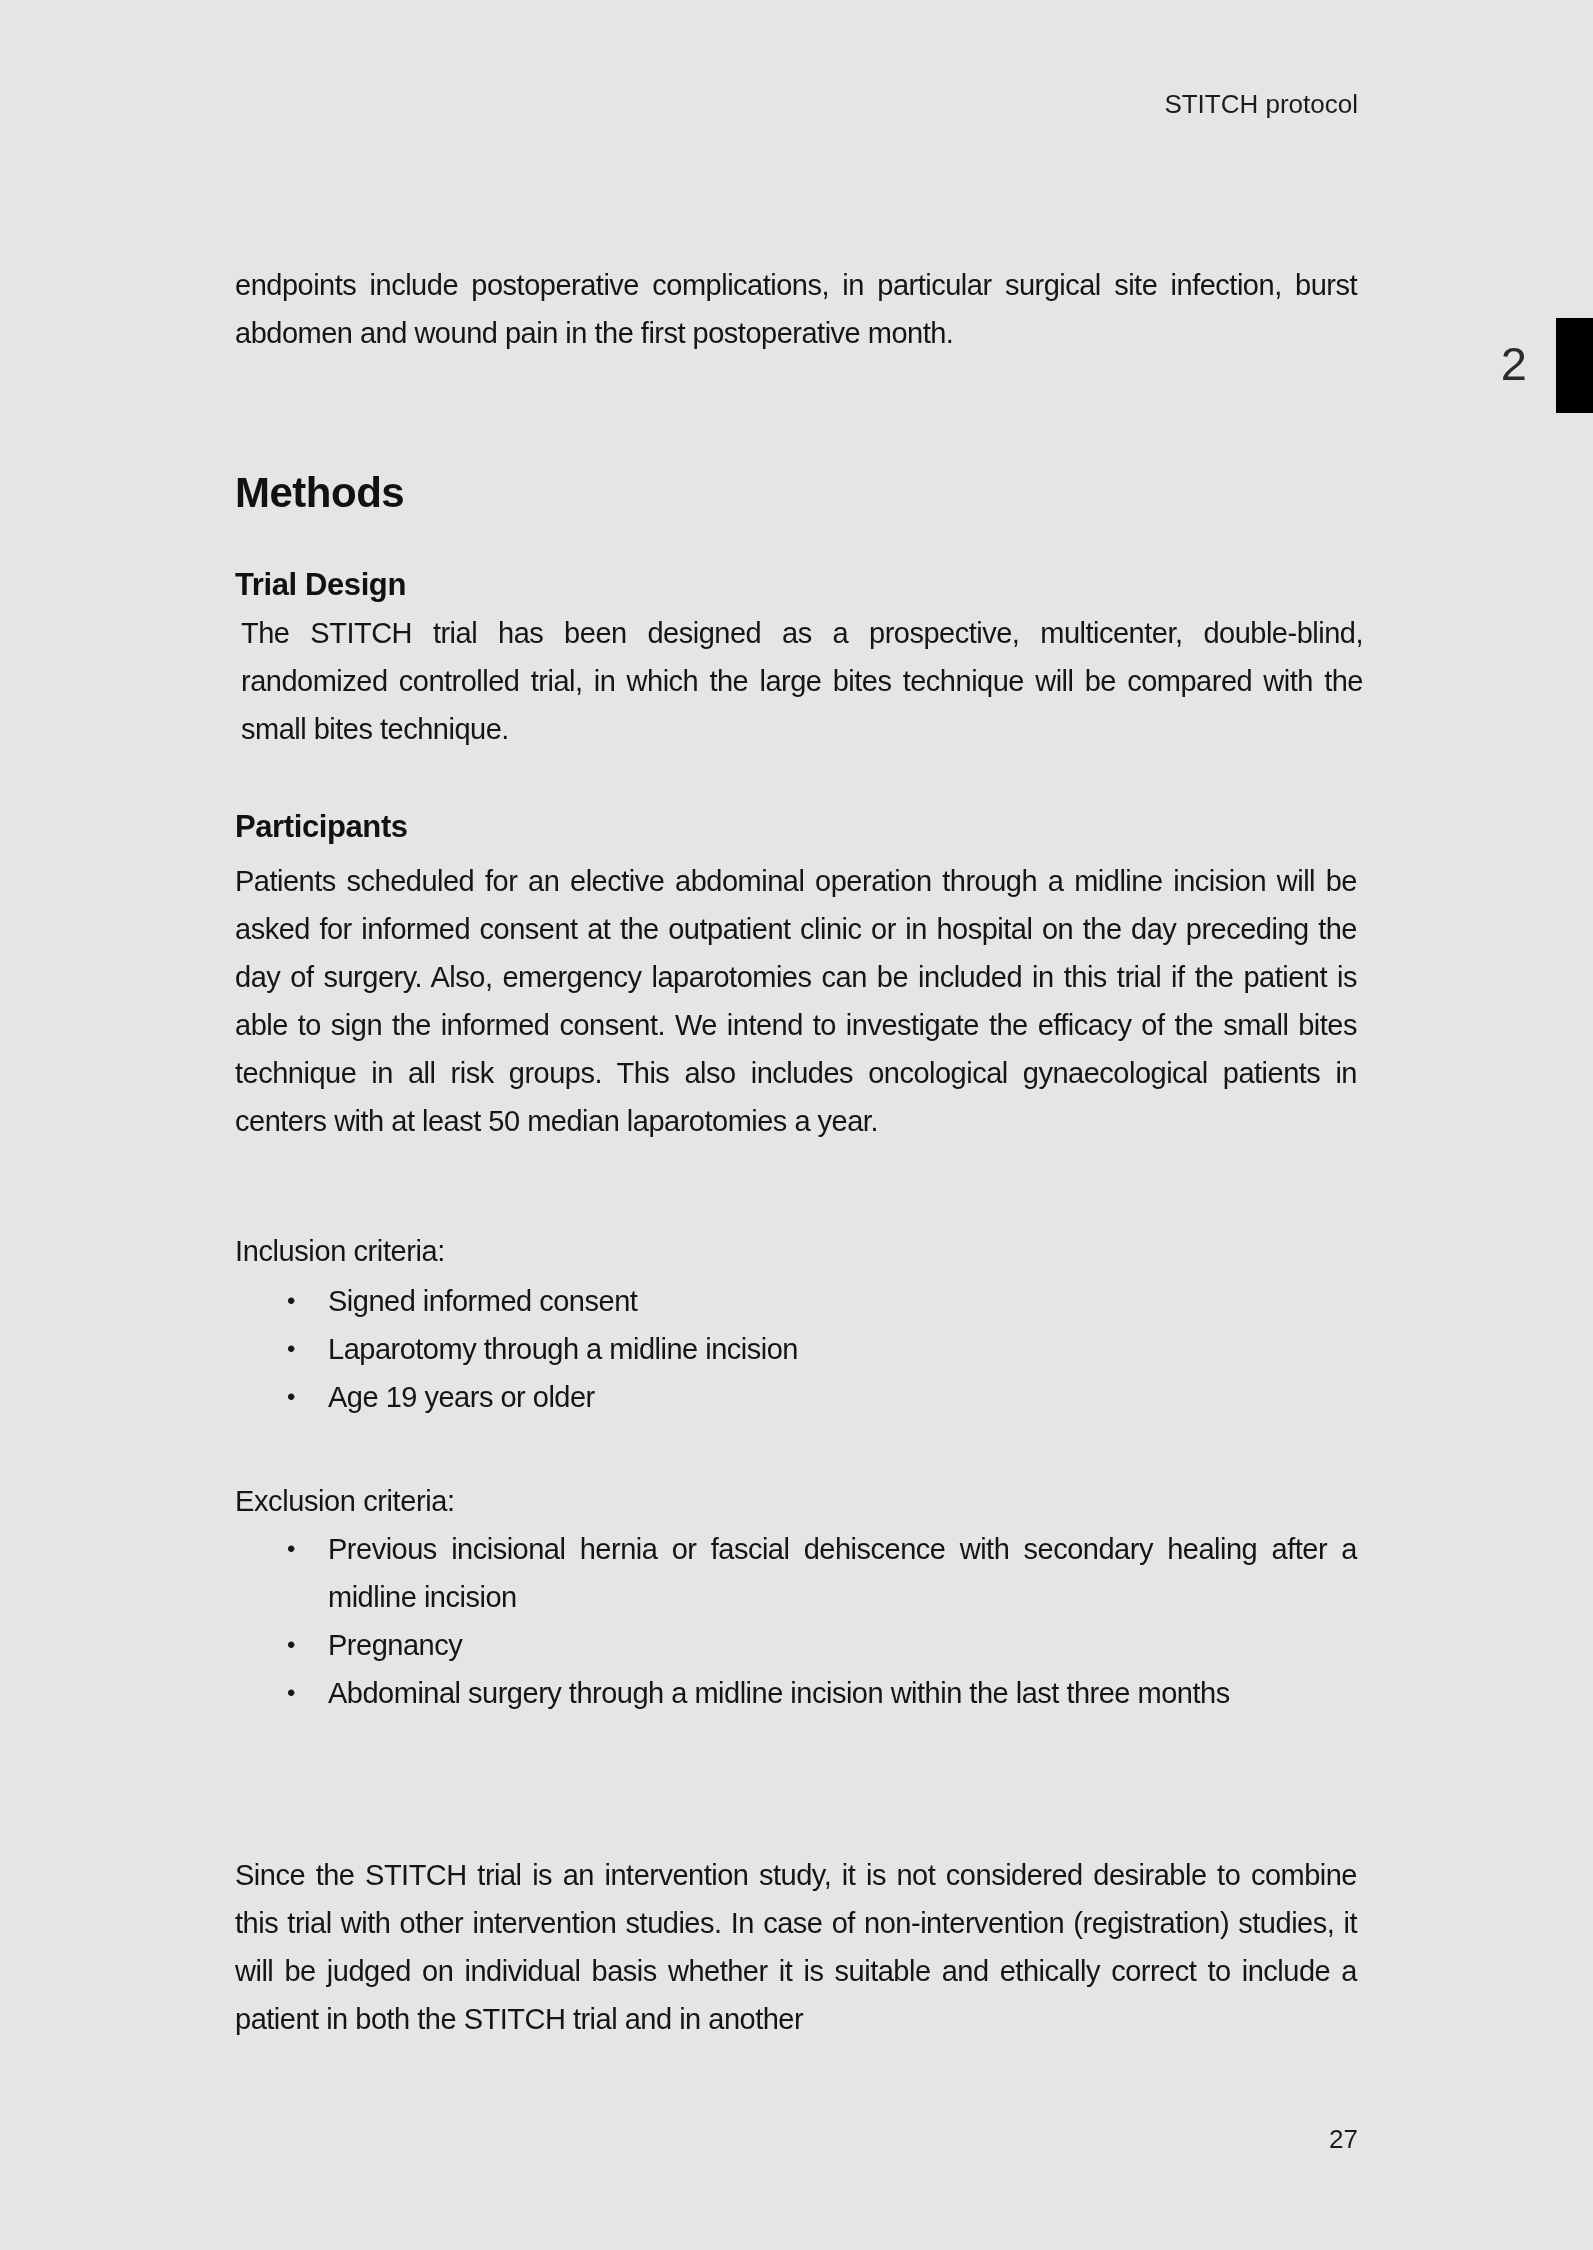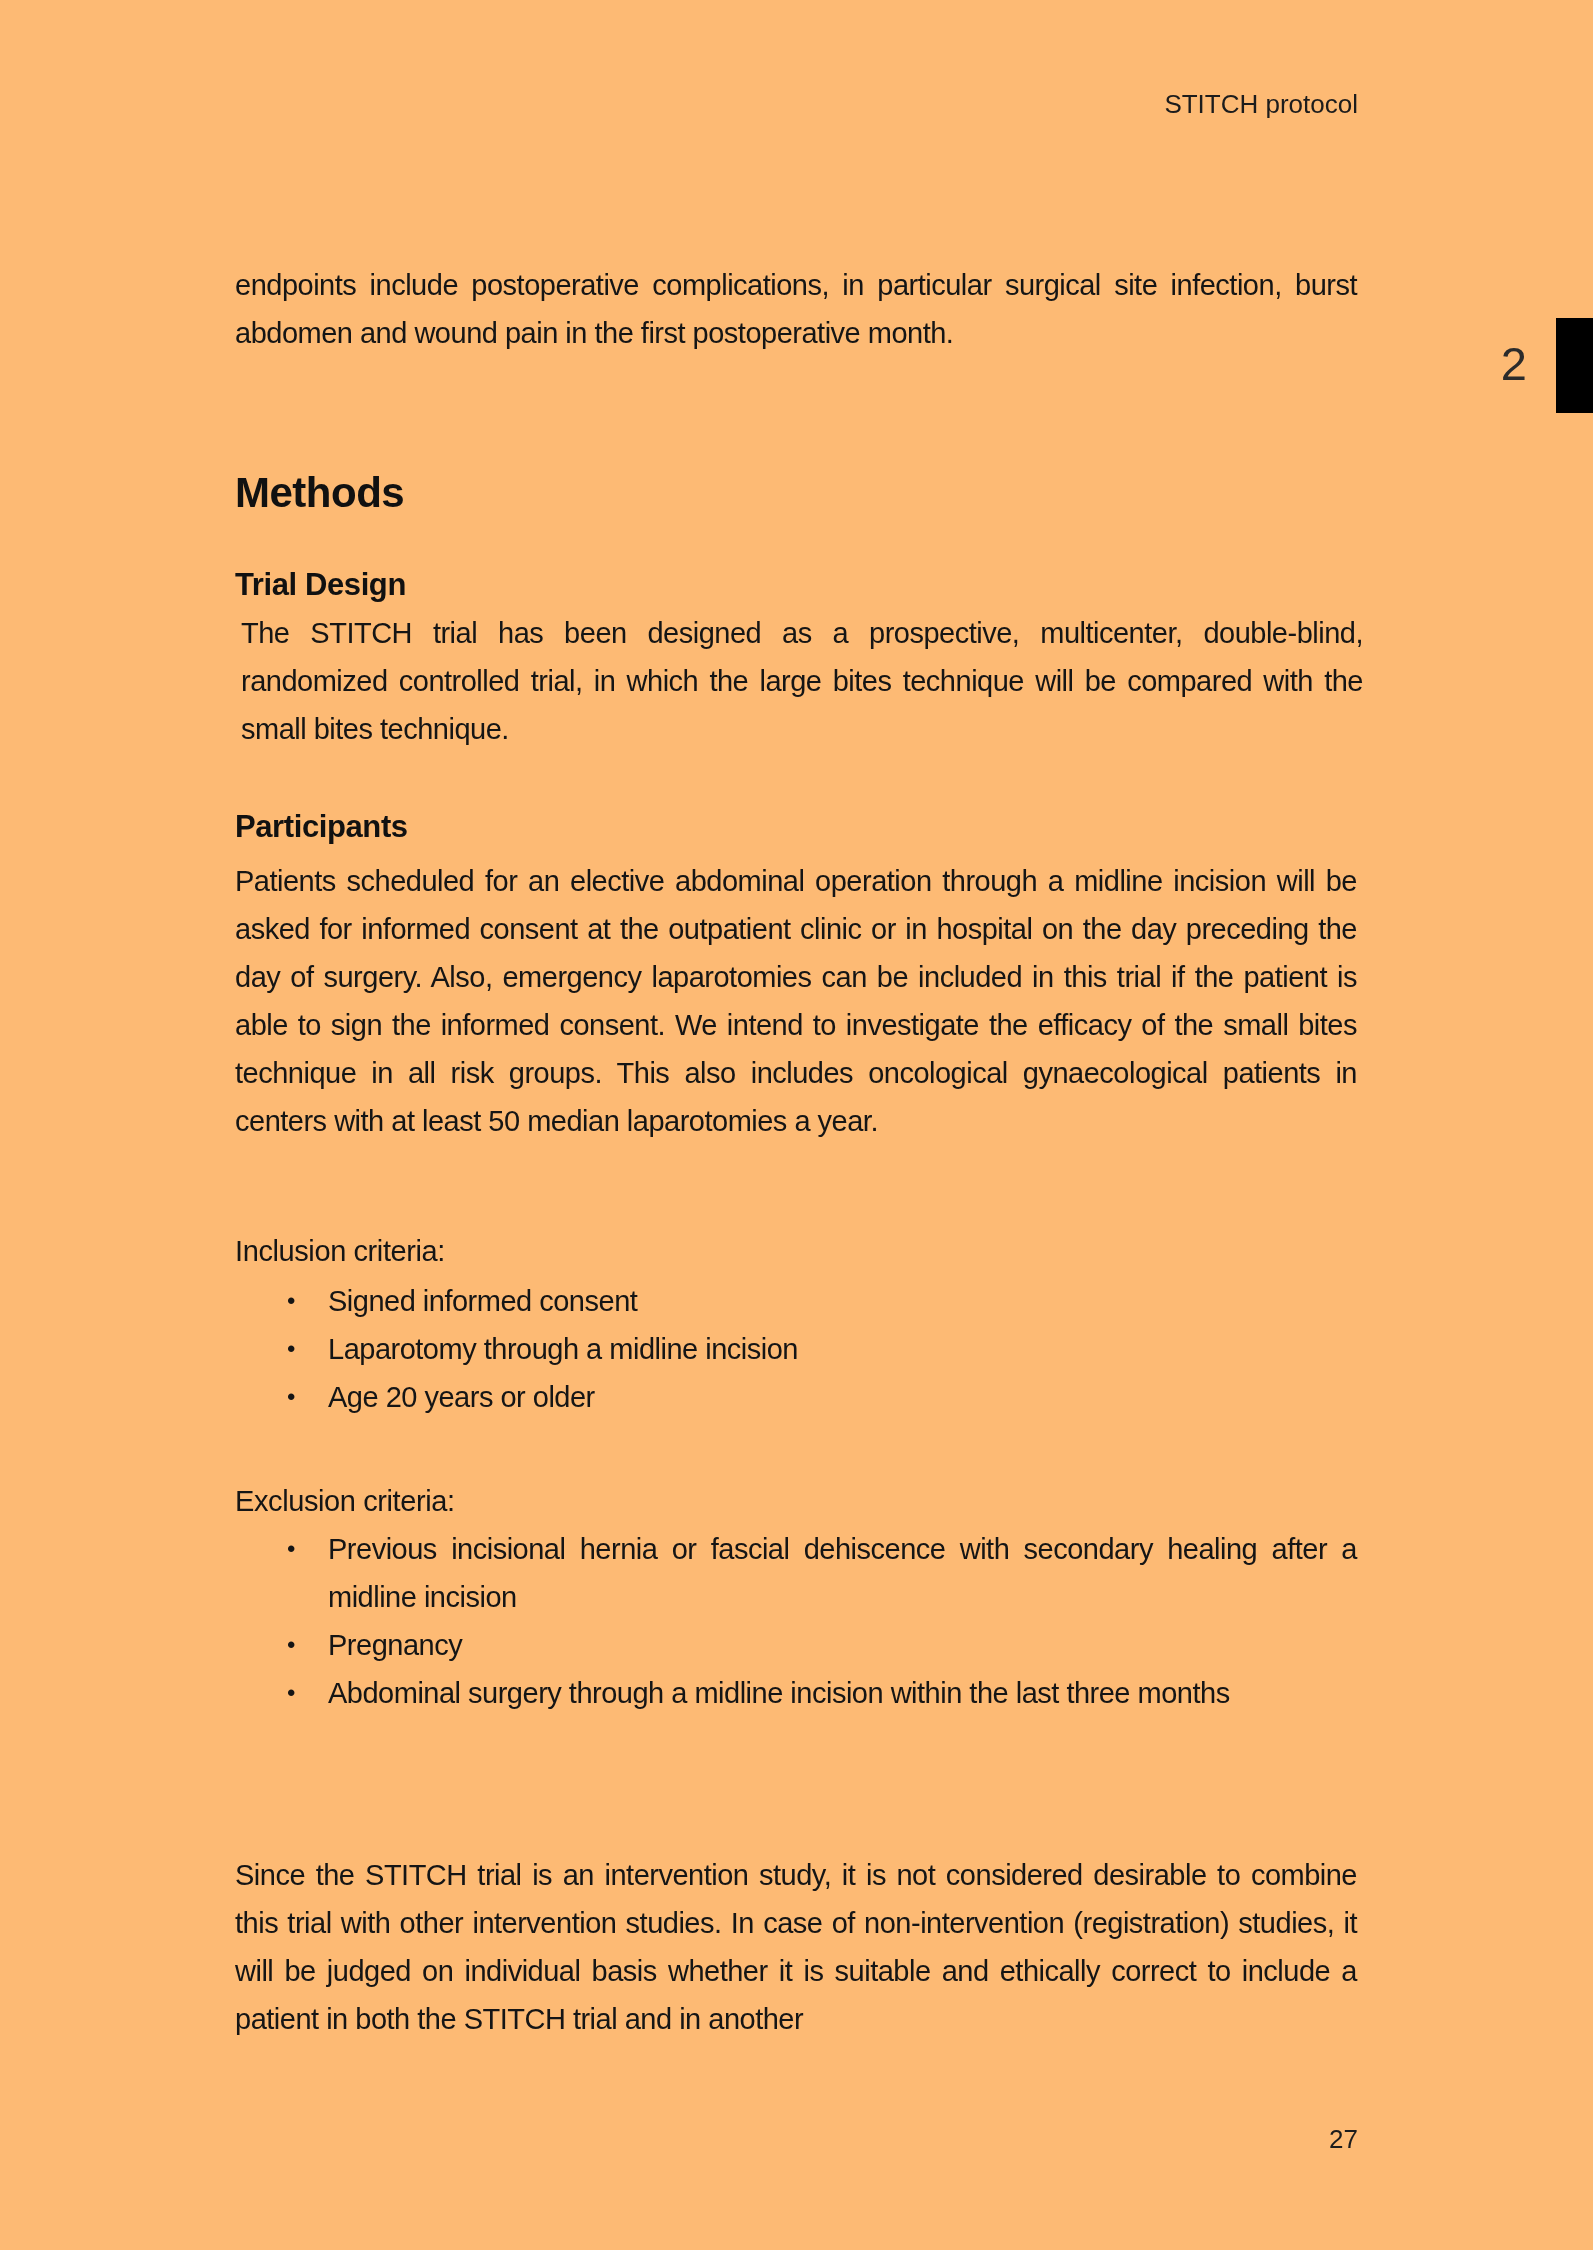--- a/index.html
+++ b/index.html
@@ -1,20 +1,20 @@
 <!DOCTYPE html>
 <html><head>
 <meta charset="utf-8">
 <style>
   html, body { margin: 0; padding: 0; background: #ffffff; }
   .page {
     position: relative;
     width: 1593px;
     height: 2250px;
-    background: #fdba74;
+    background: #e5e5e5;
     font-family: "Liberation Sans", sans-serif;
     color: #151515;
     overflow: hidden;
   }
   .running-header {
     position: absolute;
     top: 86px;
     right: 235px;
     font-size: 26px;
     line-height: 36px;
@@ -131,21 +131,21 @@
 
   <h2 class="col h2 participants-title">Participants</h2>
 
   <p class="col body-text participants-text">Patients scheduled for an elective abdominal operation through a midline incision will be asked for informed consent at the outpatient clinic or in hospital on the day preceding the day of surgery. Also, emergency laparotomies can be included in this trial if the patient is able to sign the informed consent. We intend to investigate the efficacy of the small bites technique in all risk groups. This also includes oncological gynaecological patients in centers with at least 50 median laparotomies a year.</p>
 
   <div class="col criteria-label inclusion-label-pos">Inclusion criteria:</div>
 
   <ul class="col criteria-list inclusion-list-pos">
     <li>Signed informed consent</li>
     <li>Laparotomy through a midline incision</li>
-    <li>Age 20 years or older</li>
+    <li>Age 19 years or older</li>
   </ul>
 
   <div class="col criteria-label exclusion-label-pos">Exclusion criteria:</div>
 
   <ul class="col criteria-list exclusion-list-pos">
     <li>Previous incisional hernia or fascial dehiscence with secondary healing after a midline incision</li>
     <li>Pregnancy</li>
     <li>Abdominal surgery through a midline incision within the last three months</li>
   </ul>
 

